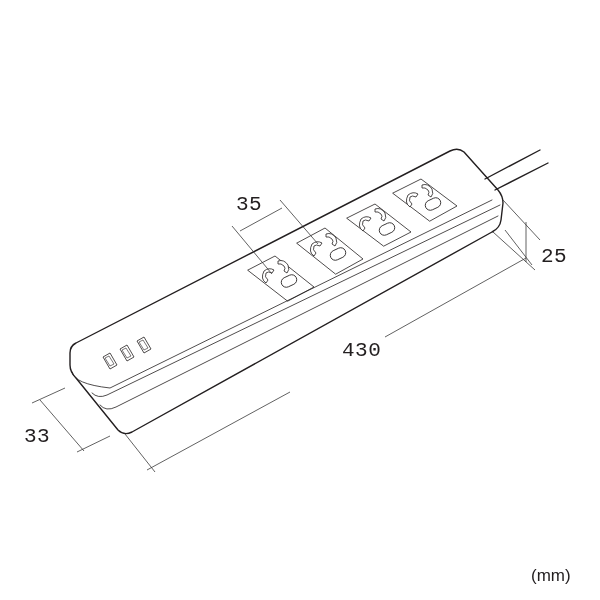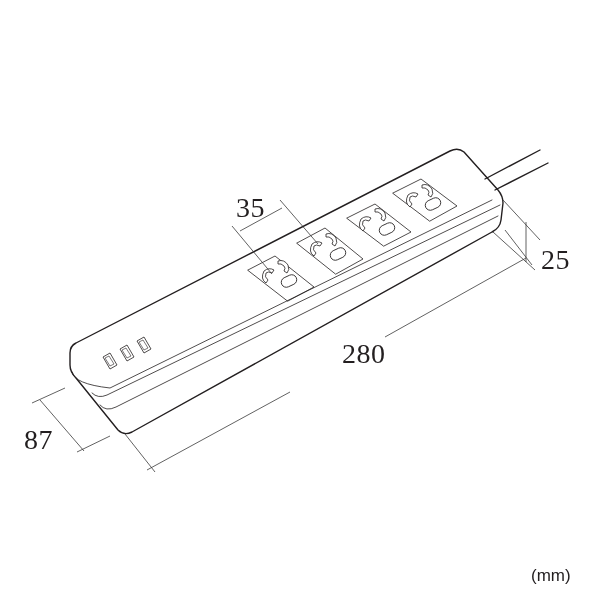--- a/index.html
+++ b/index.html
@@ -1,18 +1,18 @@
 <!DOCTYPE html>
 <html><head>
 <meta charset="utf-8">
 <style>
   html, body { margin: 0; padding: 0; background: #ffffff; }
   body { width: 600px; height: 600px; position: relative; overflow: hidden; font-family: "Liberation Sans", sans-serif; }
   #drawing { position: absolute; left: 0; top: 0; width: 600px; height: 600px; }
-  .dim-label { position: absolute; font-family: Liberation Serif, serif; color: #231f20; font-size: 28px; line-height: 1; letter-spacing: 0.5px; }
+  .dim-label { position: absolute; font-family: Liberation Mono, monospace; color: #231f20; font-size: 21px; line-height: 1; letter-spacing: 0.5px; }
   .unit-label { position: absolute; font-family: "Liberation Sans", sans-serif; color: #231f20; font-size: 17px; line-height: 1; }
   .outline { fill: none; stroke: #231f20; stroke-width: 1.4; stroke-linejoin: round; stroke-linecap: round; }
   .thin { fill: none; stroke: #231f20; stroke-width: 0.8; stroke-linejoin: round; stroke-linecap: round; }
   .dim { fill: none; stroke: #3a3a3a; stroke-width: 0.8; }
   .slot { fill: #ffffff; stroke: #231f20; stroke-width: 0.8; }
   .slot-inner { fill: none; stroke: #231f20; stroke-width: 0.6; }
 </style>
 </head>
 <body>
 
@@ -91,16 +91,16 @@
     <path class="dim" d="M526 222 L526 262"></path>
   </g>
   <g>
     <path class="dim" d="M32 403 L65 388"></path>
     <path class="dim" d="M77 452 L110 436"></path>
     <path class="dim" d="M40 400 L84 451"></path>
   </g>
 </svg>
 
 <div class="dim-label" style="left:236px; top:194px;">35</div>
-<div class="dim-label" style="left:342px; top:340px;">280</div>
+<div class="dim-label" style="left:342px; top:340px;">430</div>
 <div class="dim-label" style="left:541px; top:246px;">25</div>
-<div class="dim-label" style="left:24px; top:426px;">87</div>
+<div class="dim-label" style="left:24px; top:426px;">33</div>
 <div class="unit-label" style="left:531px; top:567px;">(mm)</div>
 
 </body></html>

